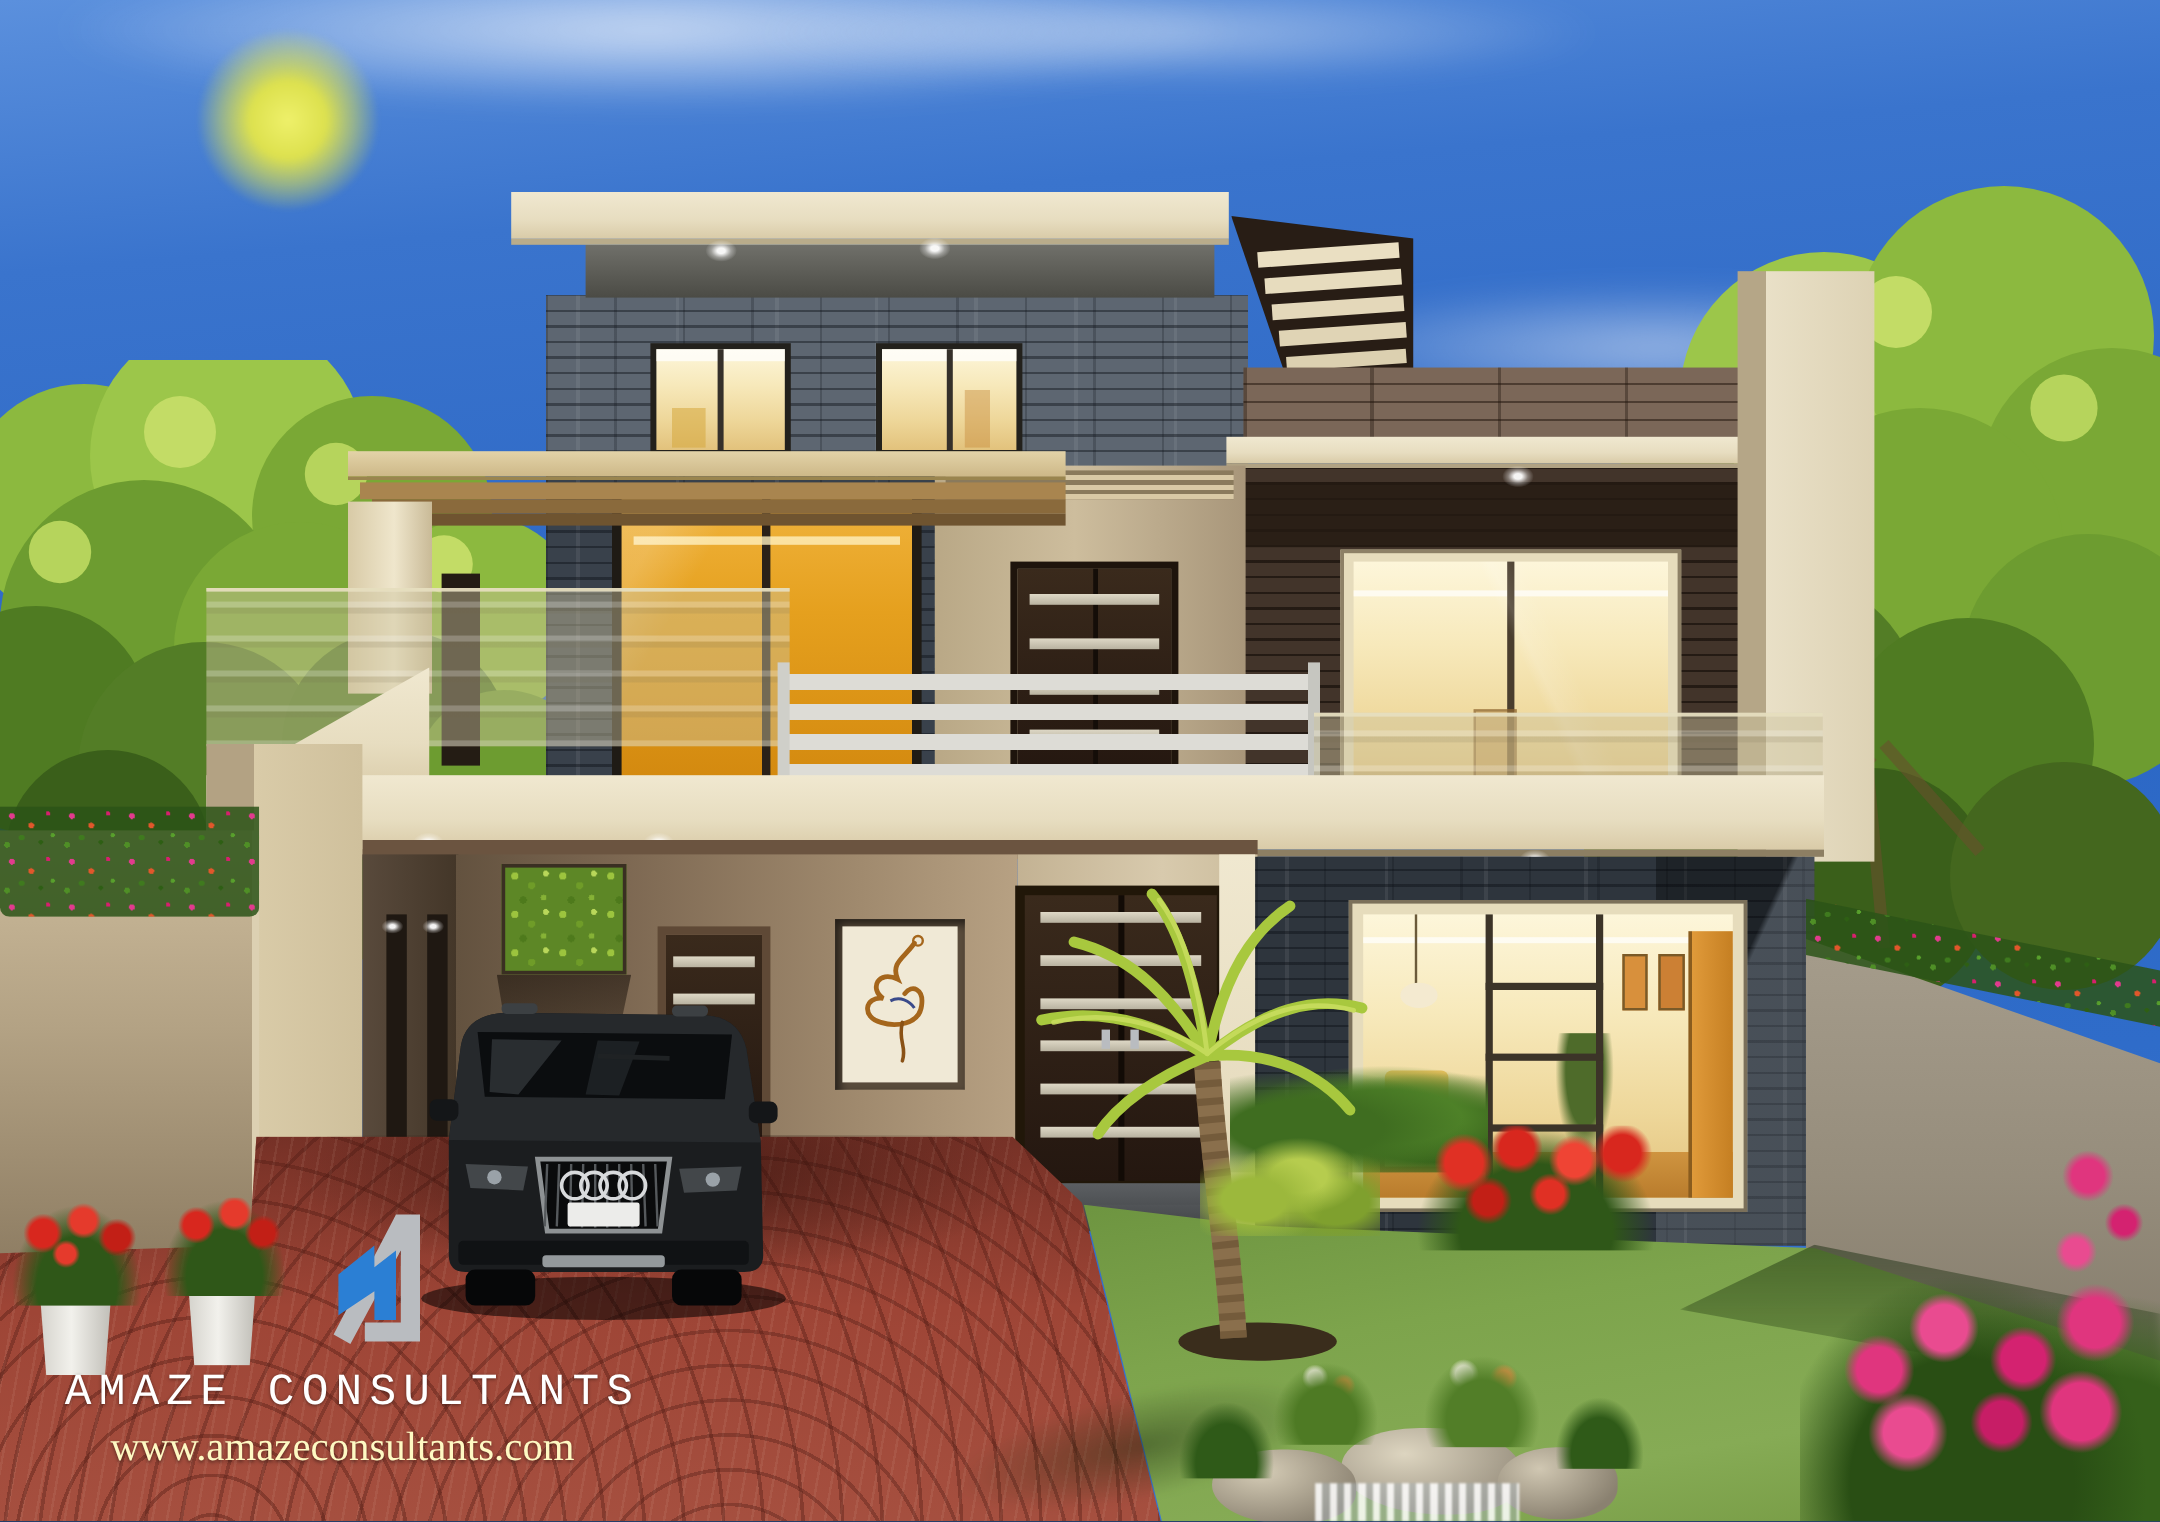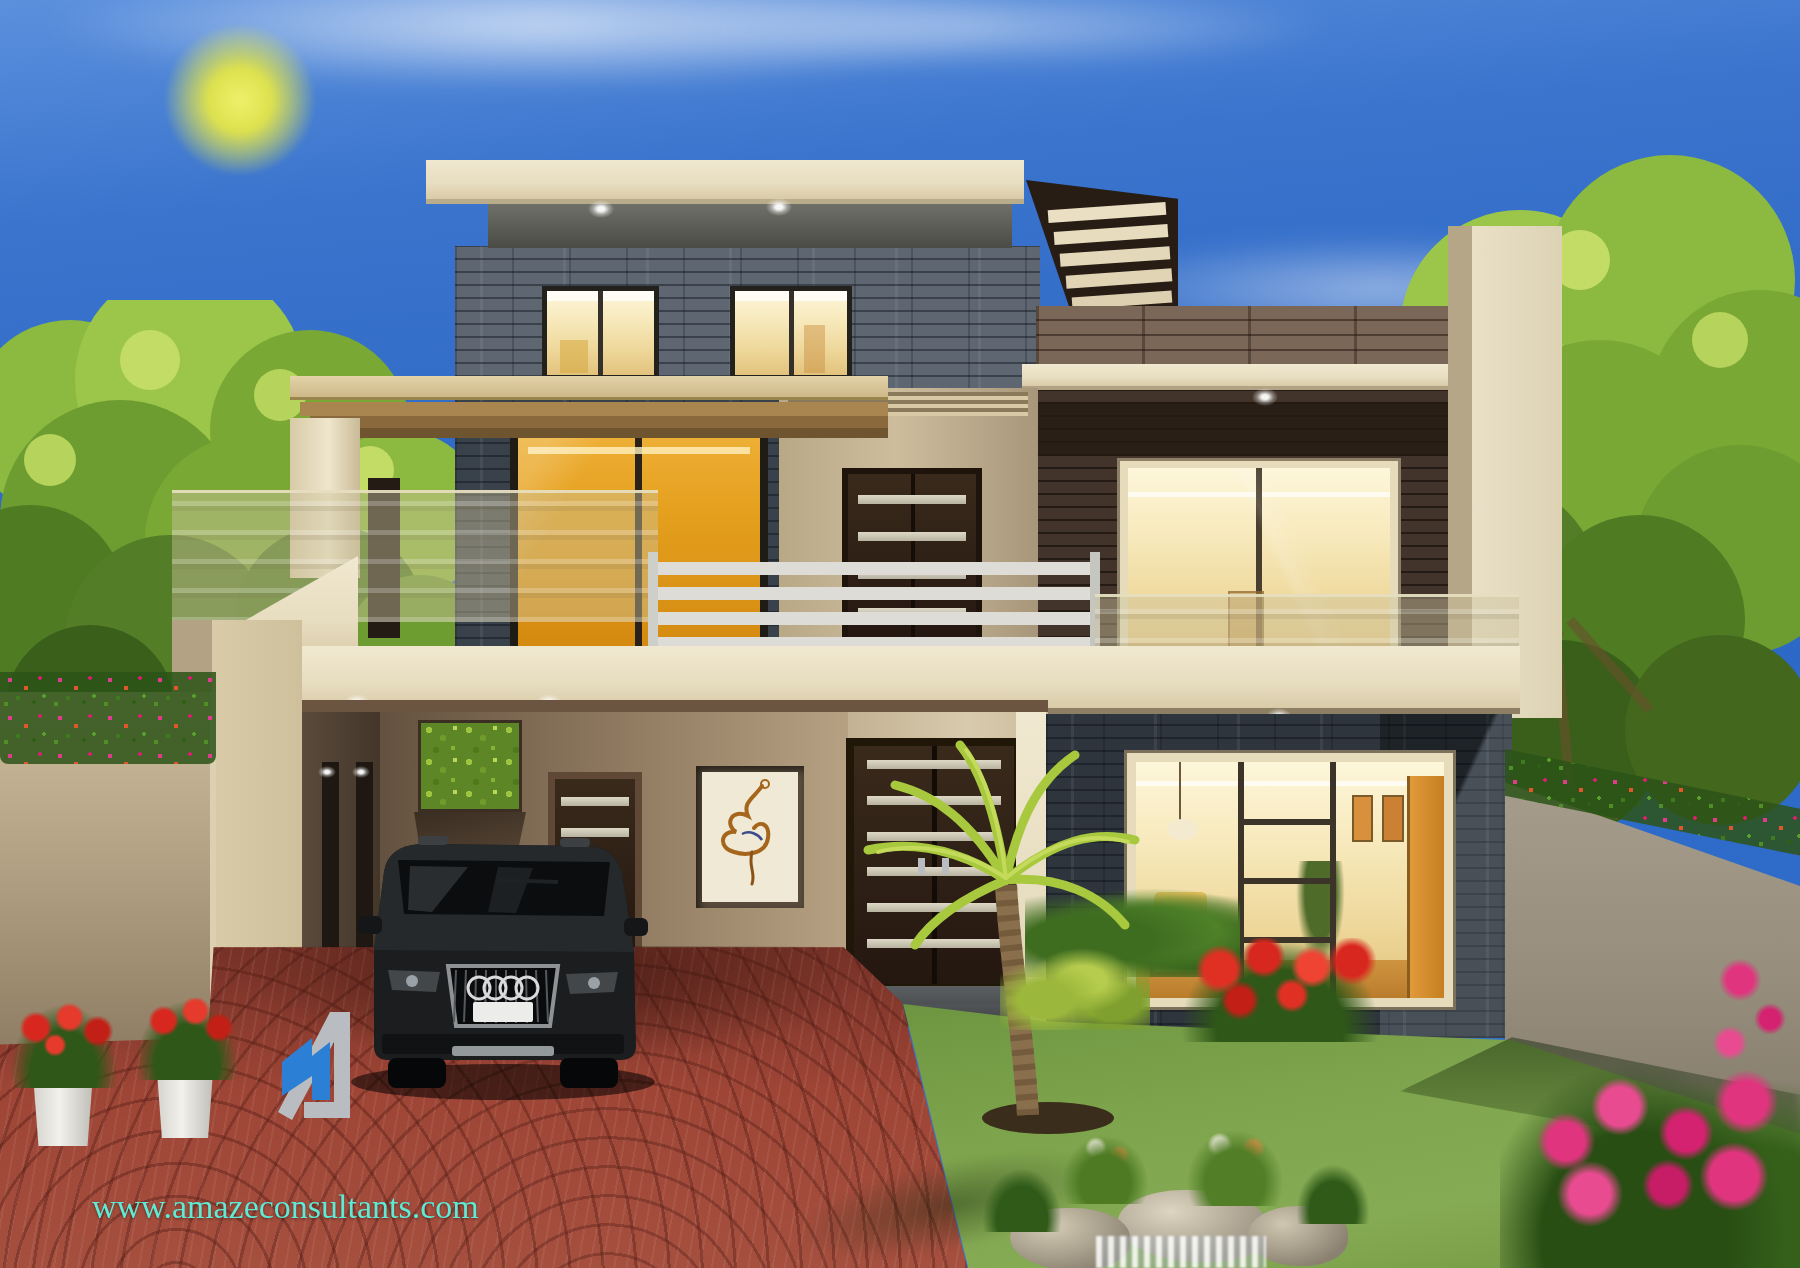--- a/index.html
+++ b/index.html
@@ -410,16 +410,18 @@
   <div style="left:134px;top:998px;width:106px;height:82px;
     background:radial-gradient(circle at 28% 28%,#d8271e 0 11%,rgba(0,0,0,0) 16%),
     radial-gradient(circle at 58% 16%,#e53a2c 0 11%,rgba(0,0,0,0) 16%),
     radial-gradient(circle at 80% 36%,#c21f16 0 10%,rgba(0,0,0,0) 15%),
     radial-gradient(ellipse at 50% 80%,#2f5718 0 42%,rgba(0,0,0,0) 68%);"></div>
 
   <svg style="left:274px;top:996px;" width="94" height="142" viewBox="0 0 94 142">
     <path d="M4,116 L56,16 L76,16 L76,122 L30,122 L30,106 L60,106 L60,46 L18,124 Z" fill="#b9bcc0"></path>
     <path d="M8,66 L38,42 L38,60 L56,46 L56,104 L38,104 L38,80 L8,100 Z" fill="#2b7fd4"></path>
   </svg>
+  <div class="txt" style="left:54px;top:1140px;font-family:'Liberation Mono','DejaVu Sans Mono',monospace;font-size:37px;
+    letter-spacing:6px;color:#ffffff;text-shadow:0 1px 3px rgba(0,0,0,.45);">AMAZE CONSULTANTS</div>
   <div class="txt" style="left:92px;top:1188px;font-family:'Liberation Serif','DejaVu Serif',serif;font-size:34px;
-    color:#5eead4;text-shadow:0 1px 3px rgba(0,0,0,.45);">www.amazeconsultants.com</div>
+    color:#fef9c3;text-shadow:0 1px 3px rgba(0,0,0,.45);">www.amazeconsultants.com</div>
 
 </div>
 
 </body></html>

